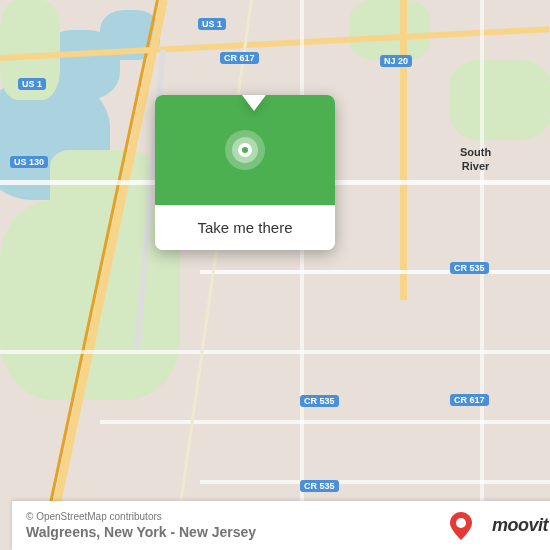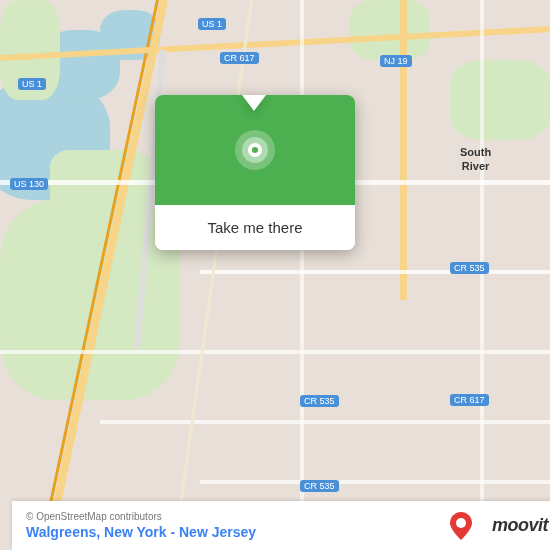--- a/index.html
+++ b/index.html
@@ -41,41 +41,41 @@
       position: absolute;
       background-color: #d4e8c2;
       border-radius: 30%;
     }
 
     .road-label {
       position: absolute;
       background-color: #4a90d9;
       color: white;
       font-size: 9px;
-      font-weight: normal;
+      font-weight: bold;
       padding: 1px 4px;
       border-radius: 3px;
       white-space: nowrap;
     }
 
     .place-label {
       position: absolute;
       font-size: 11px;
       font-weight: bold;
       color: #333;
       text-align: center;
       white-space: nowrap;
     }
 
     
     #popup-card {
       position: absolute;
       top: 95px;
       left: 155px;
-      width: 200px;
+      width: 180px;
       background: white;
       border-radius: 8px;
       box-shadow: 0 4px 16px rgba(0,0,0,0.3);
       overflow: hidden;
       z-index: 100;
     }
 
     #popup-map-section {
       background-color: #4CAF50;
       height: 110px;
@@ -125,21 +125,21 @@
 
     #copyright-text {
       font-size: 10px;
       color: #777;
       margin-bottom: 2px;
     }
 
     #location-title {
       font-size: 14px;
       font-weight: bold;
-      color: #3b82f6;
+      color: #737373;
     }
 
     #moovit-logo {
       display: flex;
       align-items: center;
       gap: 20px;
     }
 
     #moovit-pin {
       width: 22px;
@@ -199,23 +199,23 @@
   <div style="position:absolute; top:350px; left:0; width:550px; height:4px; background:#fff; opacity:0.7;"></div>
   <div style="position:absolute; top:420px; left:100px; width:450px; height:4px; background:#fff; opacity:0.7;"></div>
   <div style="position:absolute; top:480px; left:200px; width:350px; height:4px; background:#fff; opacity:0.7;"></div>
 
   <div style="position:absolute; top:0; left:300px; width:4px; height:550px; background:#fff; opacity:0.6;"></div>
   <div style="position:absolute; top:0; left:480px; width:4px; height:550px; background:#fff; opacity:0.6;"></div>
   <div style="position:absolute; top:0; left:250px; width:3px; height:550px; background:#f0e8d0; transform:rotate(8deg); transform-origin:top center;"></div>
 
   <div class="road-label" style="top:18px; left:198px;">US 1</div>
   <div class="road-label" style="top:78px; left:18px;">US 1</div>
-  <div class="road-label" style="top:178px; left:10px;">US 130</div>
+  <div class="road-label" style="top:156px; left:10px;">US 130</div>
   <div class="road-label" style="top:52px; left:220px;">CR 617</div>
-  <div class="road-label" style="top:55px; left:380px;">NJ 19</div>
+  <div class="road-label" style="top:55px; left:380px;">NJ 20</div>
   <div class="road-label" style="top:262px; left:450px;">CR 535</div>
   <div class="road-label" style="top:395px; left:300px;">CR 535</div>
   <div class="road-label" style="top:480px; left:300px;">CR 535</div>
   <div class="road-label" style="top:394px; left:450px;">CR 617</div>
 
   <div class="place-label" style="top:145px; left:460px; font-size:11px; line-height:1.3;text-align:center;">South<br>River</div>
 
   <div id="popup-card">
     <div id="popup-map-section">
 

